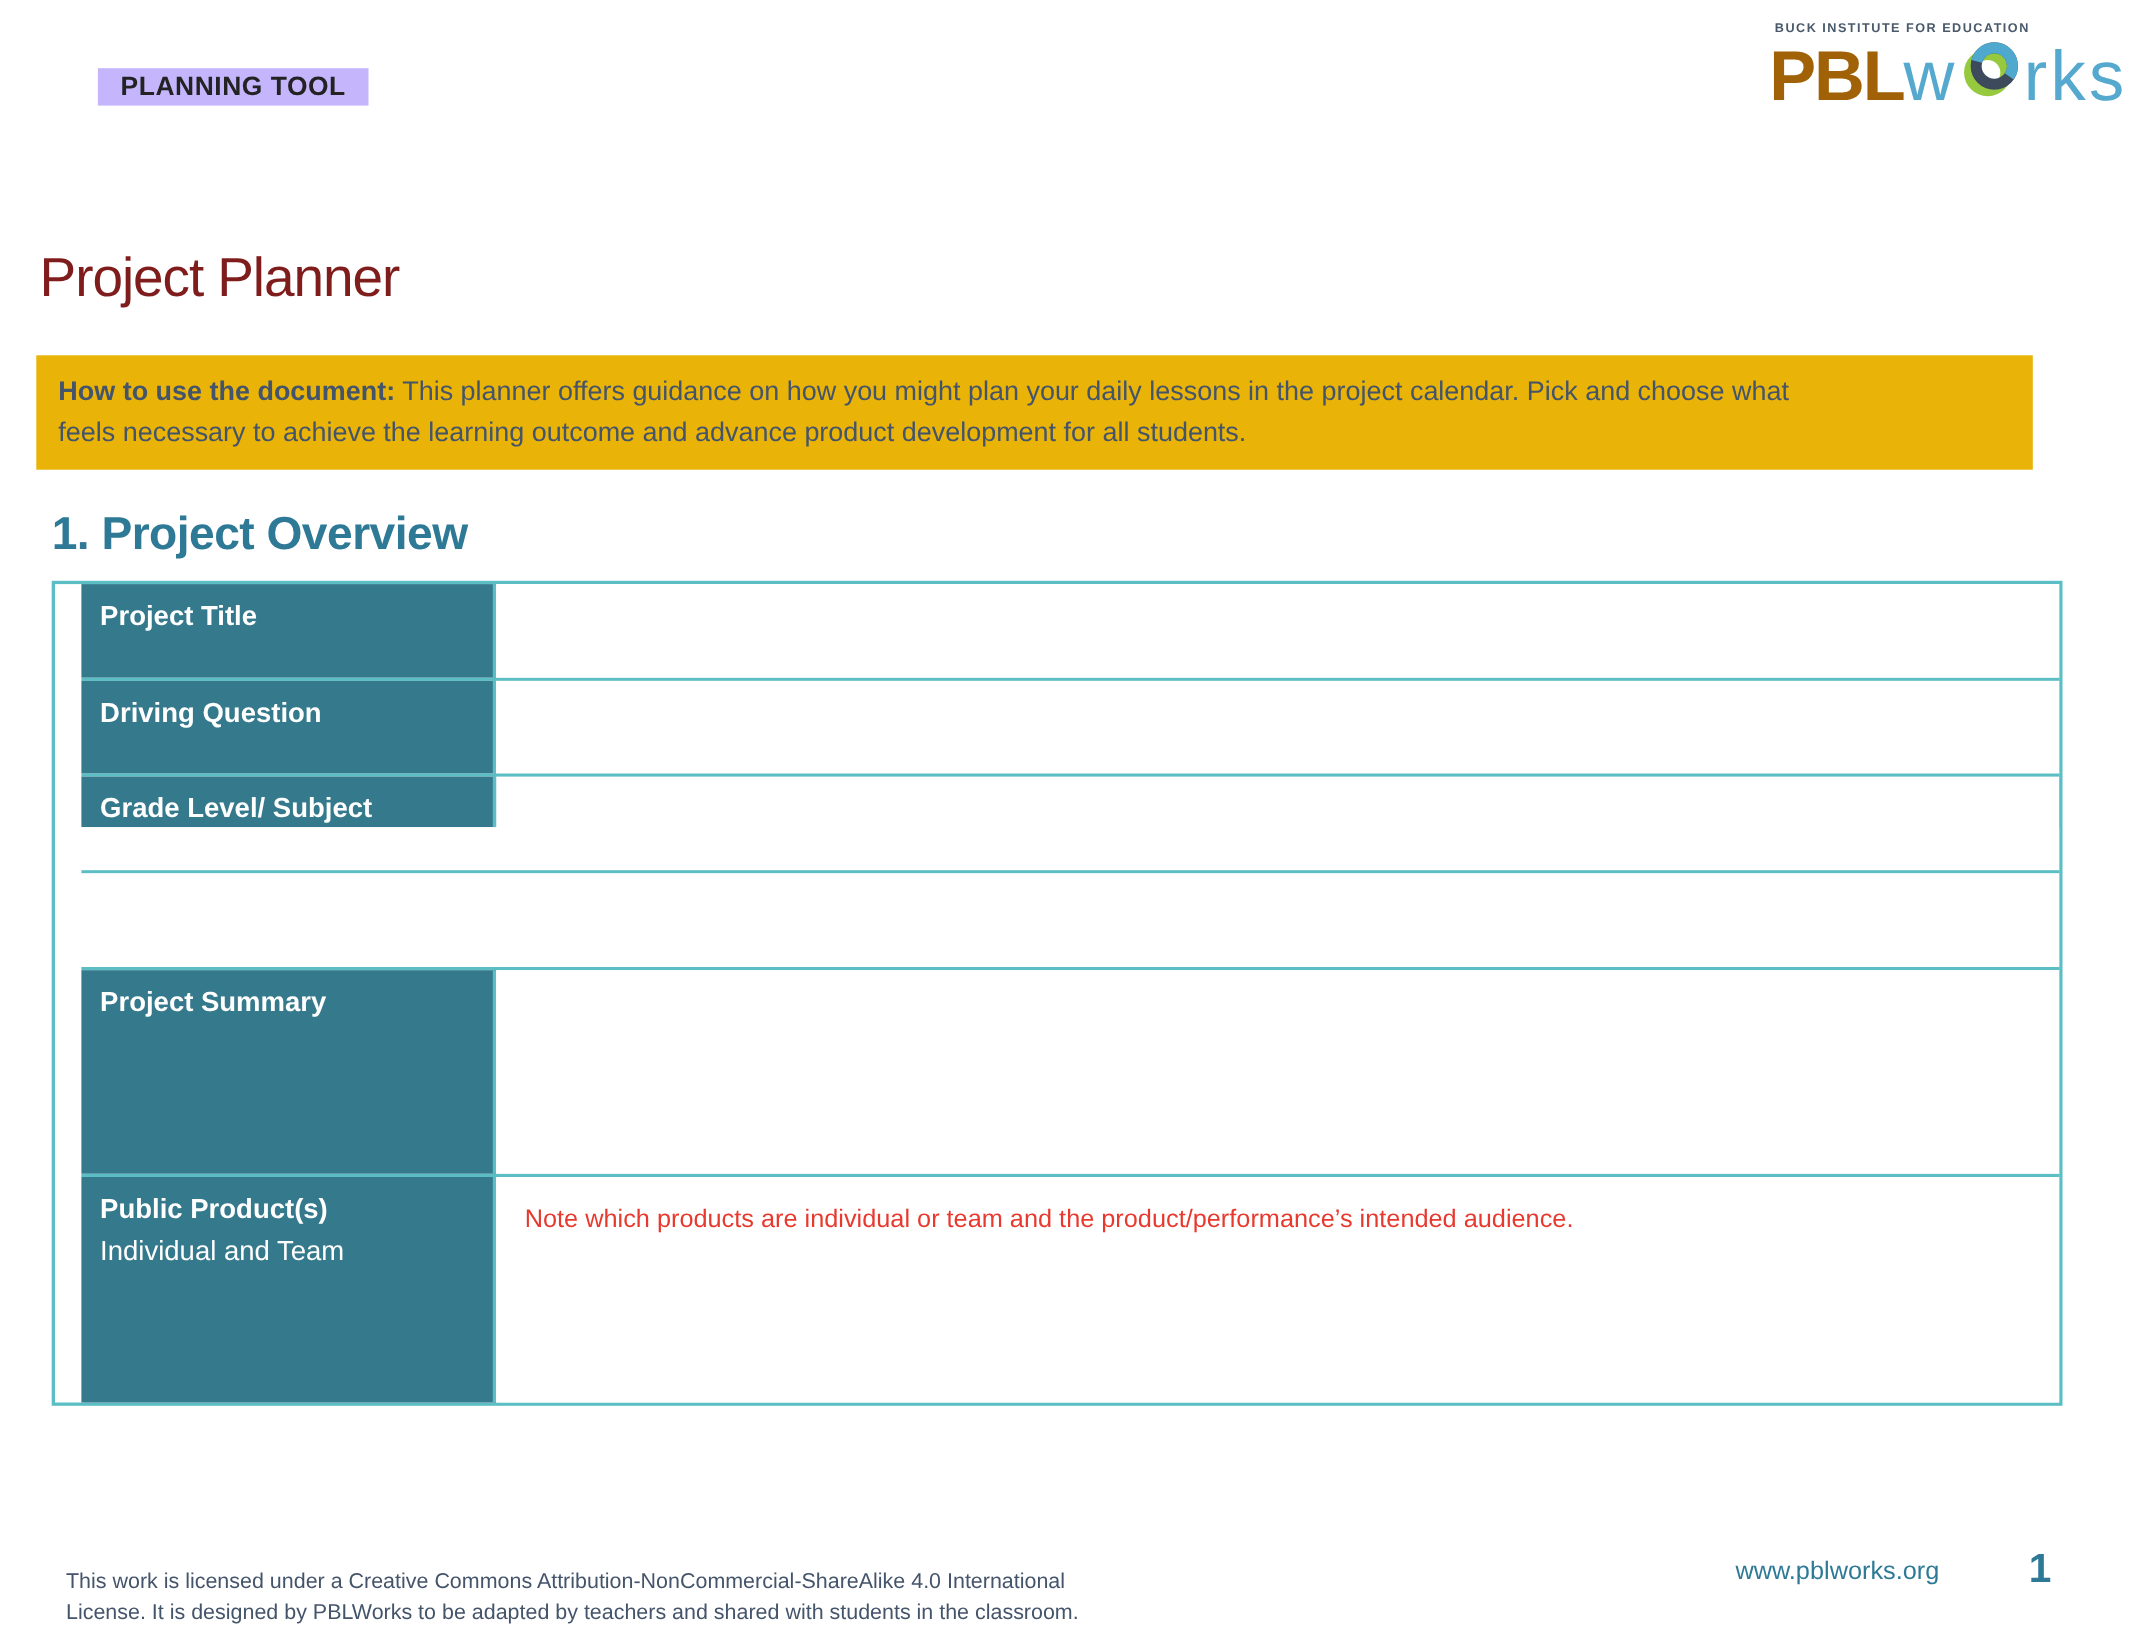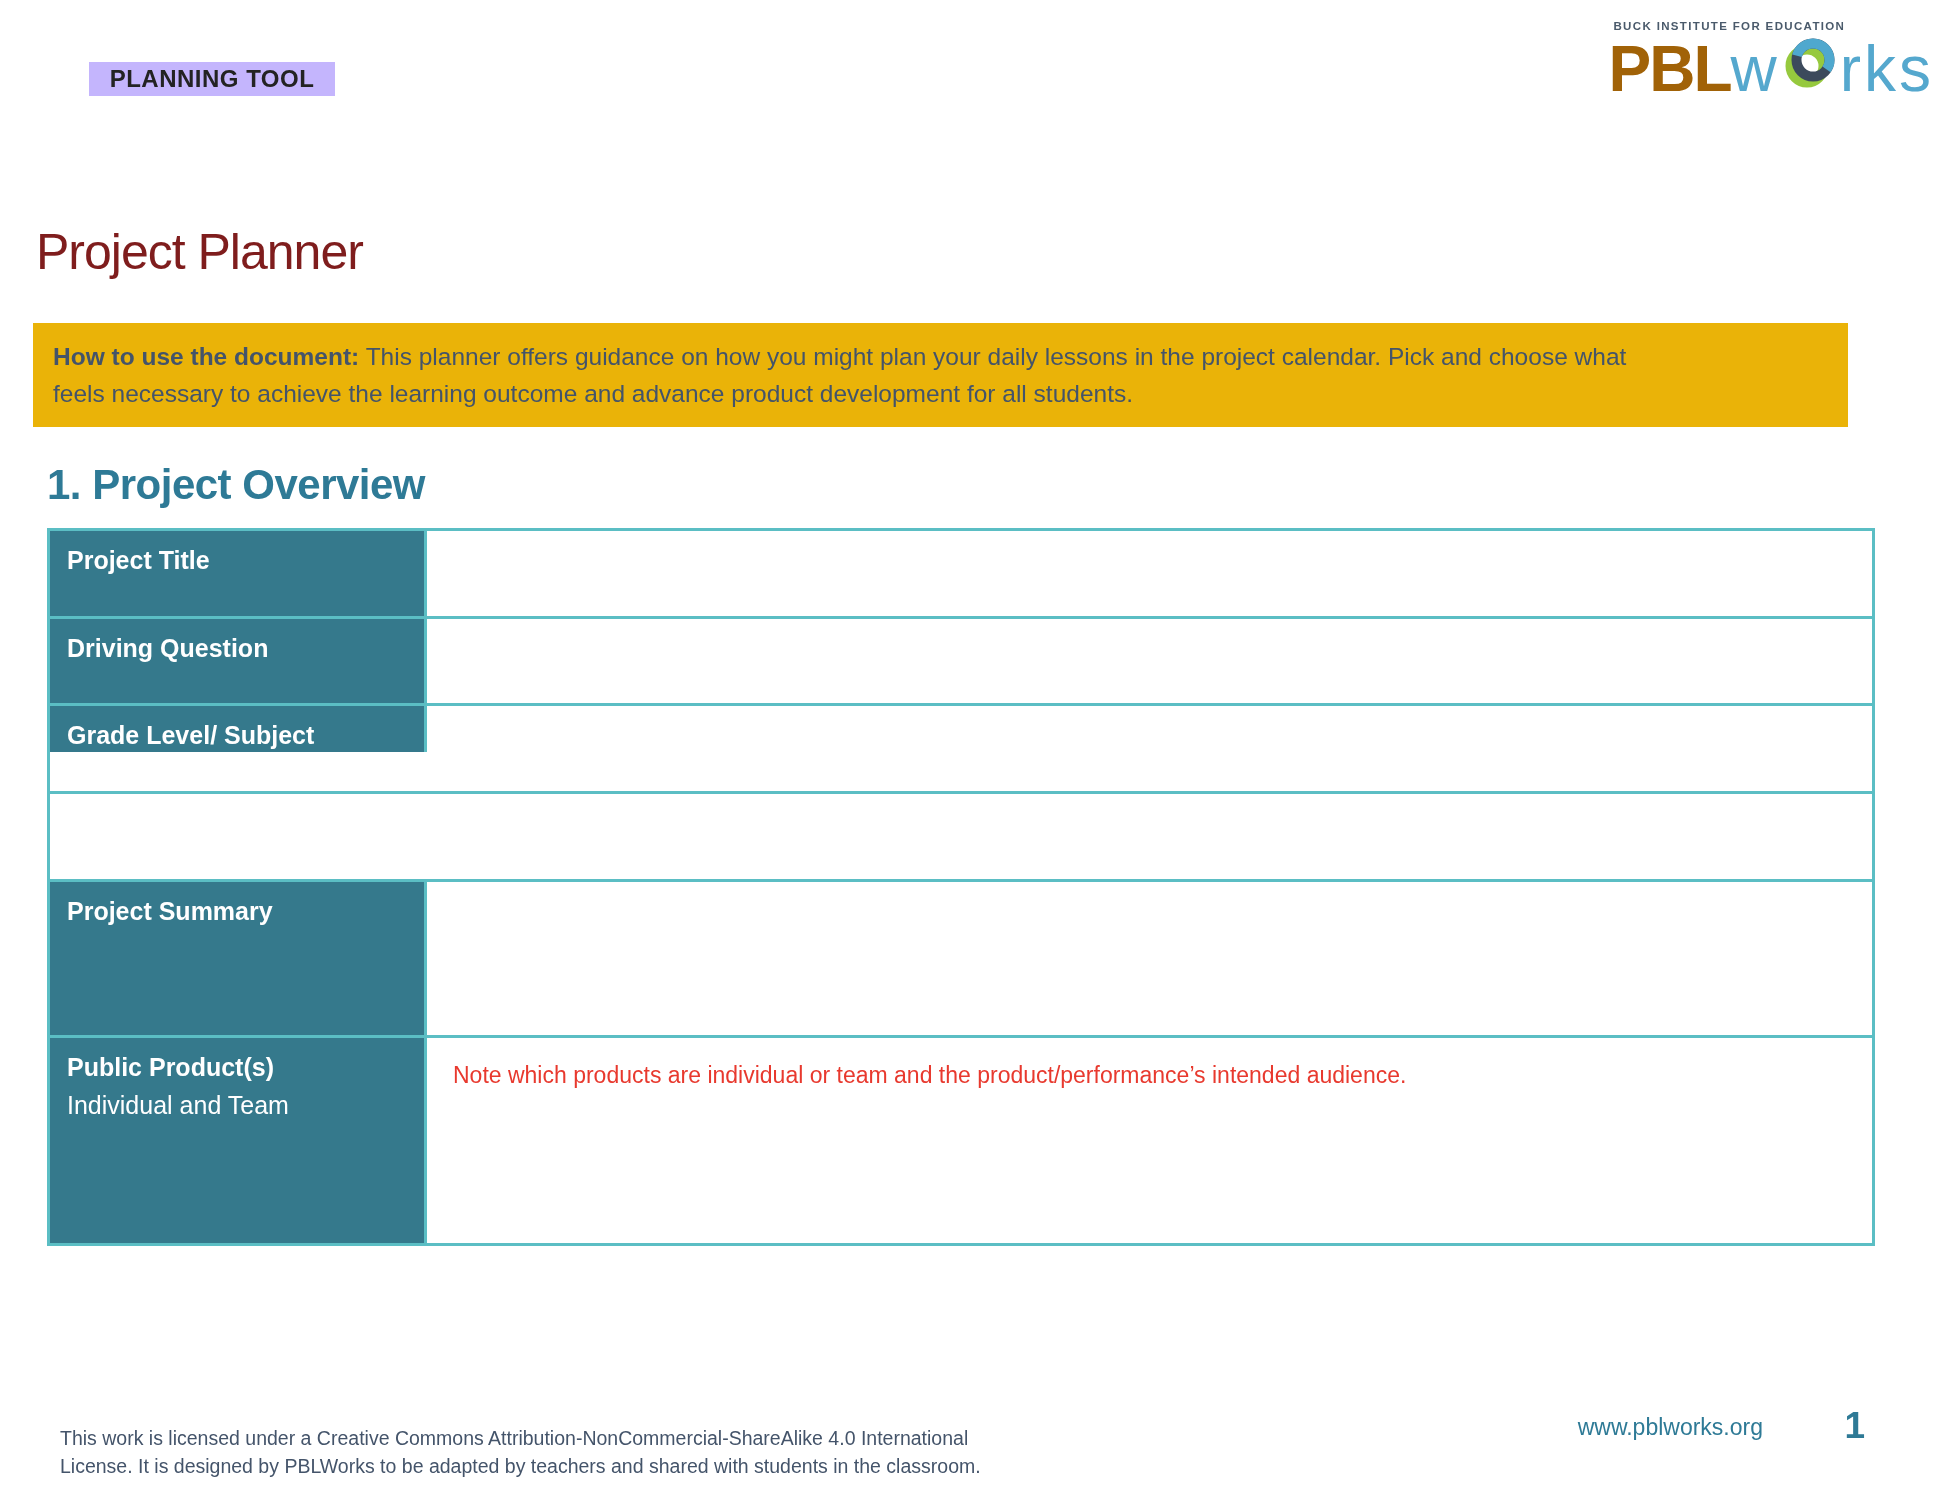--- a/index.html
+++ b/index.html
@@ -31,24 +31,24 @@
   .howto-inner { max-width:1610px; }
   .howto b { font-weight:bold; }
 
   
   .section-heading { position:absolute; left:47px; top:462px; font-size:42px; font-weight:bold;
                      color:#2E7A96; letter-spacing:-.5px; line-height:1.1; }
 
   
   .ov-table { position:absolute; left:47px; top:528px; width:1828px;
               border:3px solid #5BBEC4; background:#ffffff; }
-  .trow { display:flex; }
+  .trow { display:flex;margin-left:24px; }
   .trow + .trow { border-top:3px solid #5BBEC4; }
   .r0 { height:85px; } .r1 { height:87px; } .r2 { height:88px;flex-direction:column; } .r3 { height:88px; }
-  .r4 { height:156px; } .r5 { height:208px; }
+  .r4 { height:188px; } .r5 { height:208px; }
   .trow-label { width:377px; background:#35798C; border-right:3px solid #5BBEC4;
                 color:#ffffff; font-size:25px; font-weight:bold; padding:13px 14px 0 17px;
                 line-height:1.3; }
   .trow-sublabel { font-weight:normal; margin-top:5px; }
   .trow-cell { flex:1; background:#ffffff; }
   .cell-note { color:#E8392E; font-size:23px; padding:23px 24px 0 26px; line-height:1.3; }
 
   
   .footer-license { position:absolute; left:60px; top:1424px; width:960px;
                     font-size:19.5px; line-height:28px; color:#44546A; }

